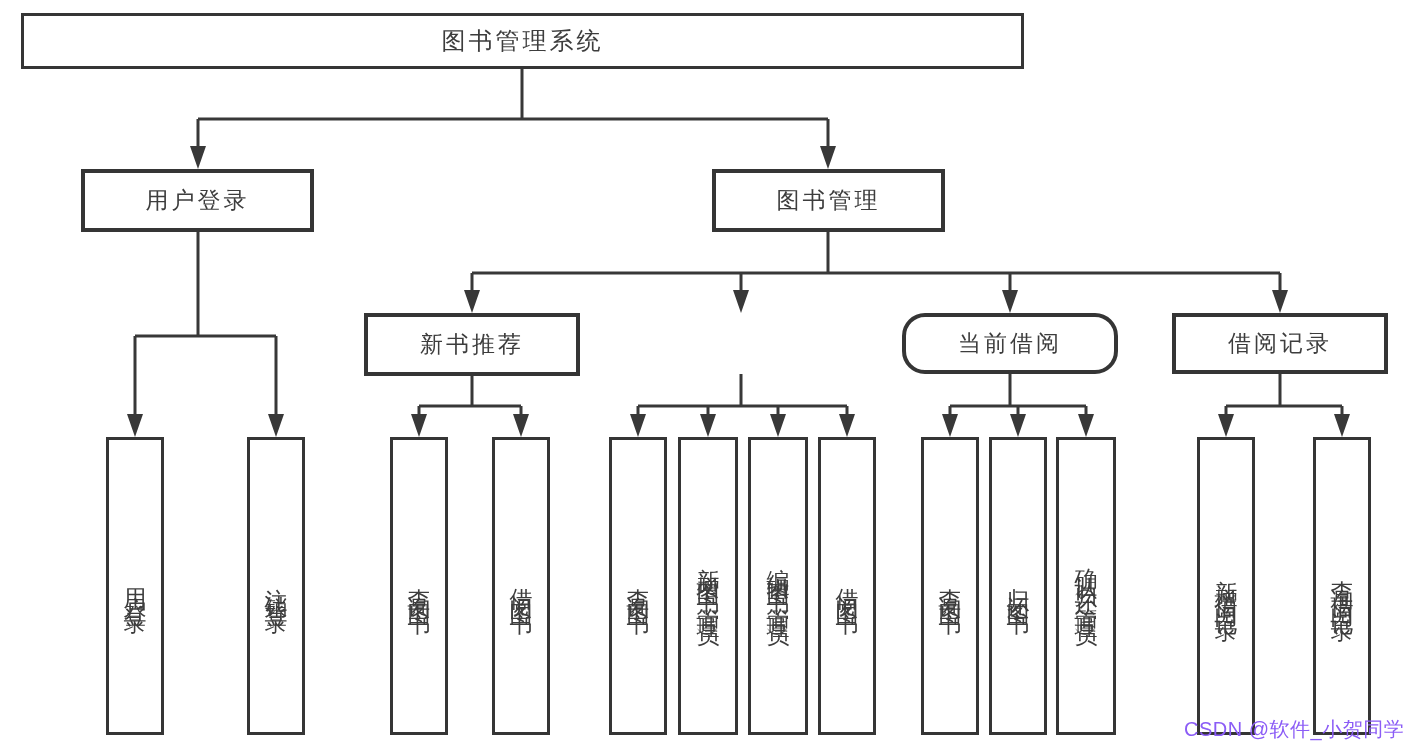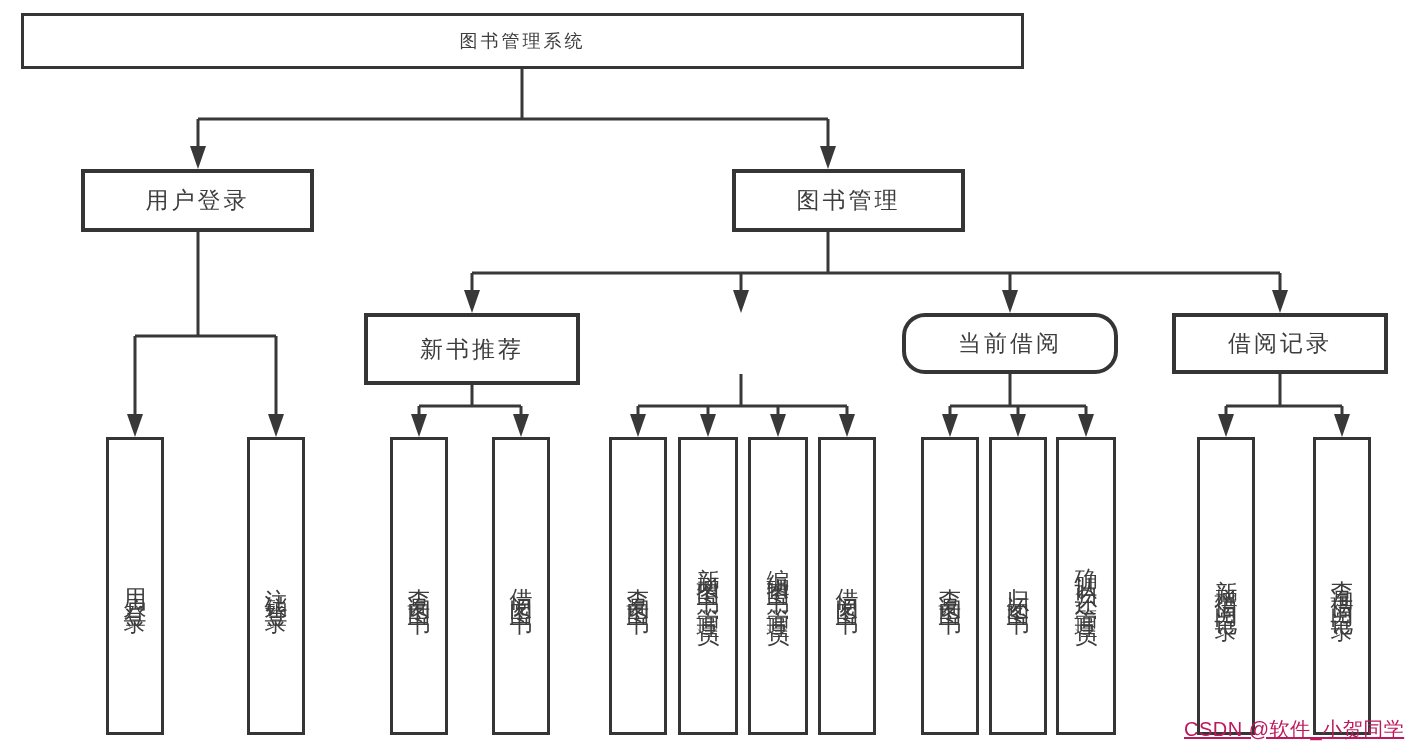--- a/index.html
+++ b/index.html
@@ -27,21 +27,21 @@
     z-index: 2;
   }
   .hbox {
     border: 4px solid #353535;
     font-size: 23px;
     letter-spacing: 3px;
     white-space: nowrap;
   }
   .rootbox {
     border: 3px solid #353535;
-    font-size: 18px;
+    font-size: 24px;
     letter-spacing: 3px;
   }
   .vbox {
     border: 3px solid #353535;
     top: 437px;
     height: 298px;
   }
   .vbox span {
     writing-mode: vertical-rl;
     text-orientation: mixed;
@@ -49,24 +49,23 @@
     line-height: 1;
     letter-spacing: 8px;
     color: #3d3d3d;
   }
   .watermark {
     position: absolute;
     left: 1184px;
     top: 716px;
     font-size: 20px;
     letter-spacing: 0.5px;
-    color: #be185d;
+    color: #8b5cf6;
     z-index: 3;
     white-space: nowrap;
-    text-decoration: underline;
   }
 </style>
 </head>
 <body>
 
 <div class="canvas">
 
   <svg class="connectors" width="1405" height="747" viewBox="0 0 1405 747">
     <g stroke="#383838" stroke-width="3" fill="none">
 
@@ -103,23 +102,23 @@
       <polygon points="1010,414 1026,414 1018,437"></polygon>
       <polygon points="1078,414 1094,414 1086,437"></polygon>
       <polygon points="1218,414 1234,414 1226,437"></polygon>
       <polygon points="1334,414 1350,414 1342,437"></polygon>
     </g>
   </svg>
 
   <div class="node rootbox" style="left:21px; top:13px; width:1003px; height:56px;">图书管理系统</div>
 
   <div class="node hbox" style="left:81px; top:169px; width:233px; height:63px;">用户登录</div>
-  <div class="node hbox" style="left:732px; top:169px; width:233px; height:63px;">图书管理</div>
+  <div class="node hbox" style="left:712px; top:169px; width:233px; height:63px;">图书管理</div>
 
-  <div class="node hbox" style="left:364px; top:313px; width:216px; height:72px;">新书推荐</div>
+  <div class="node hbox" style="left:364px; top:313px; width:216px; height:63px;">新书推荐</div>
   <div class="node hbox" style="left:902px; top:313px; width:216px; height:61px;border-radius:23px;">当前借阅</div>
   <div class="node hbox" style="left:1172px; top:313px; width:216px; height:61px;">借阅记录</div>
 
   <div class="node vbox" style="left:106px; width:58px;">
     <span>用户登录</span>
     </div>
   <div class="node vbox" style="left:247px; width:58px;">
     <span>注销登录</span>
     </div>
 

